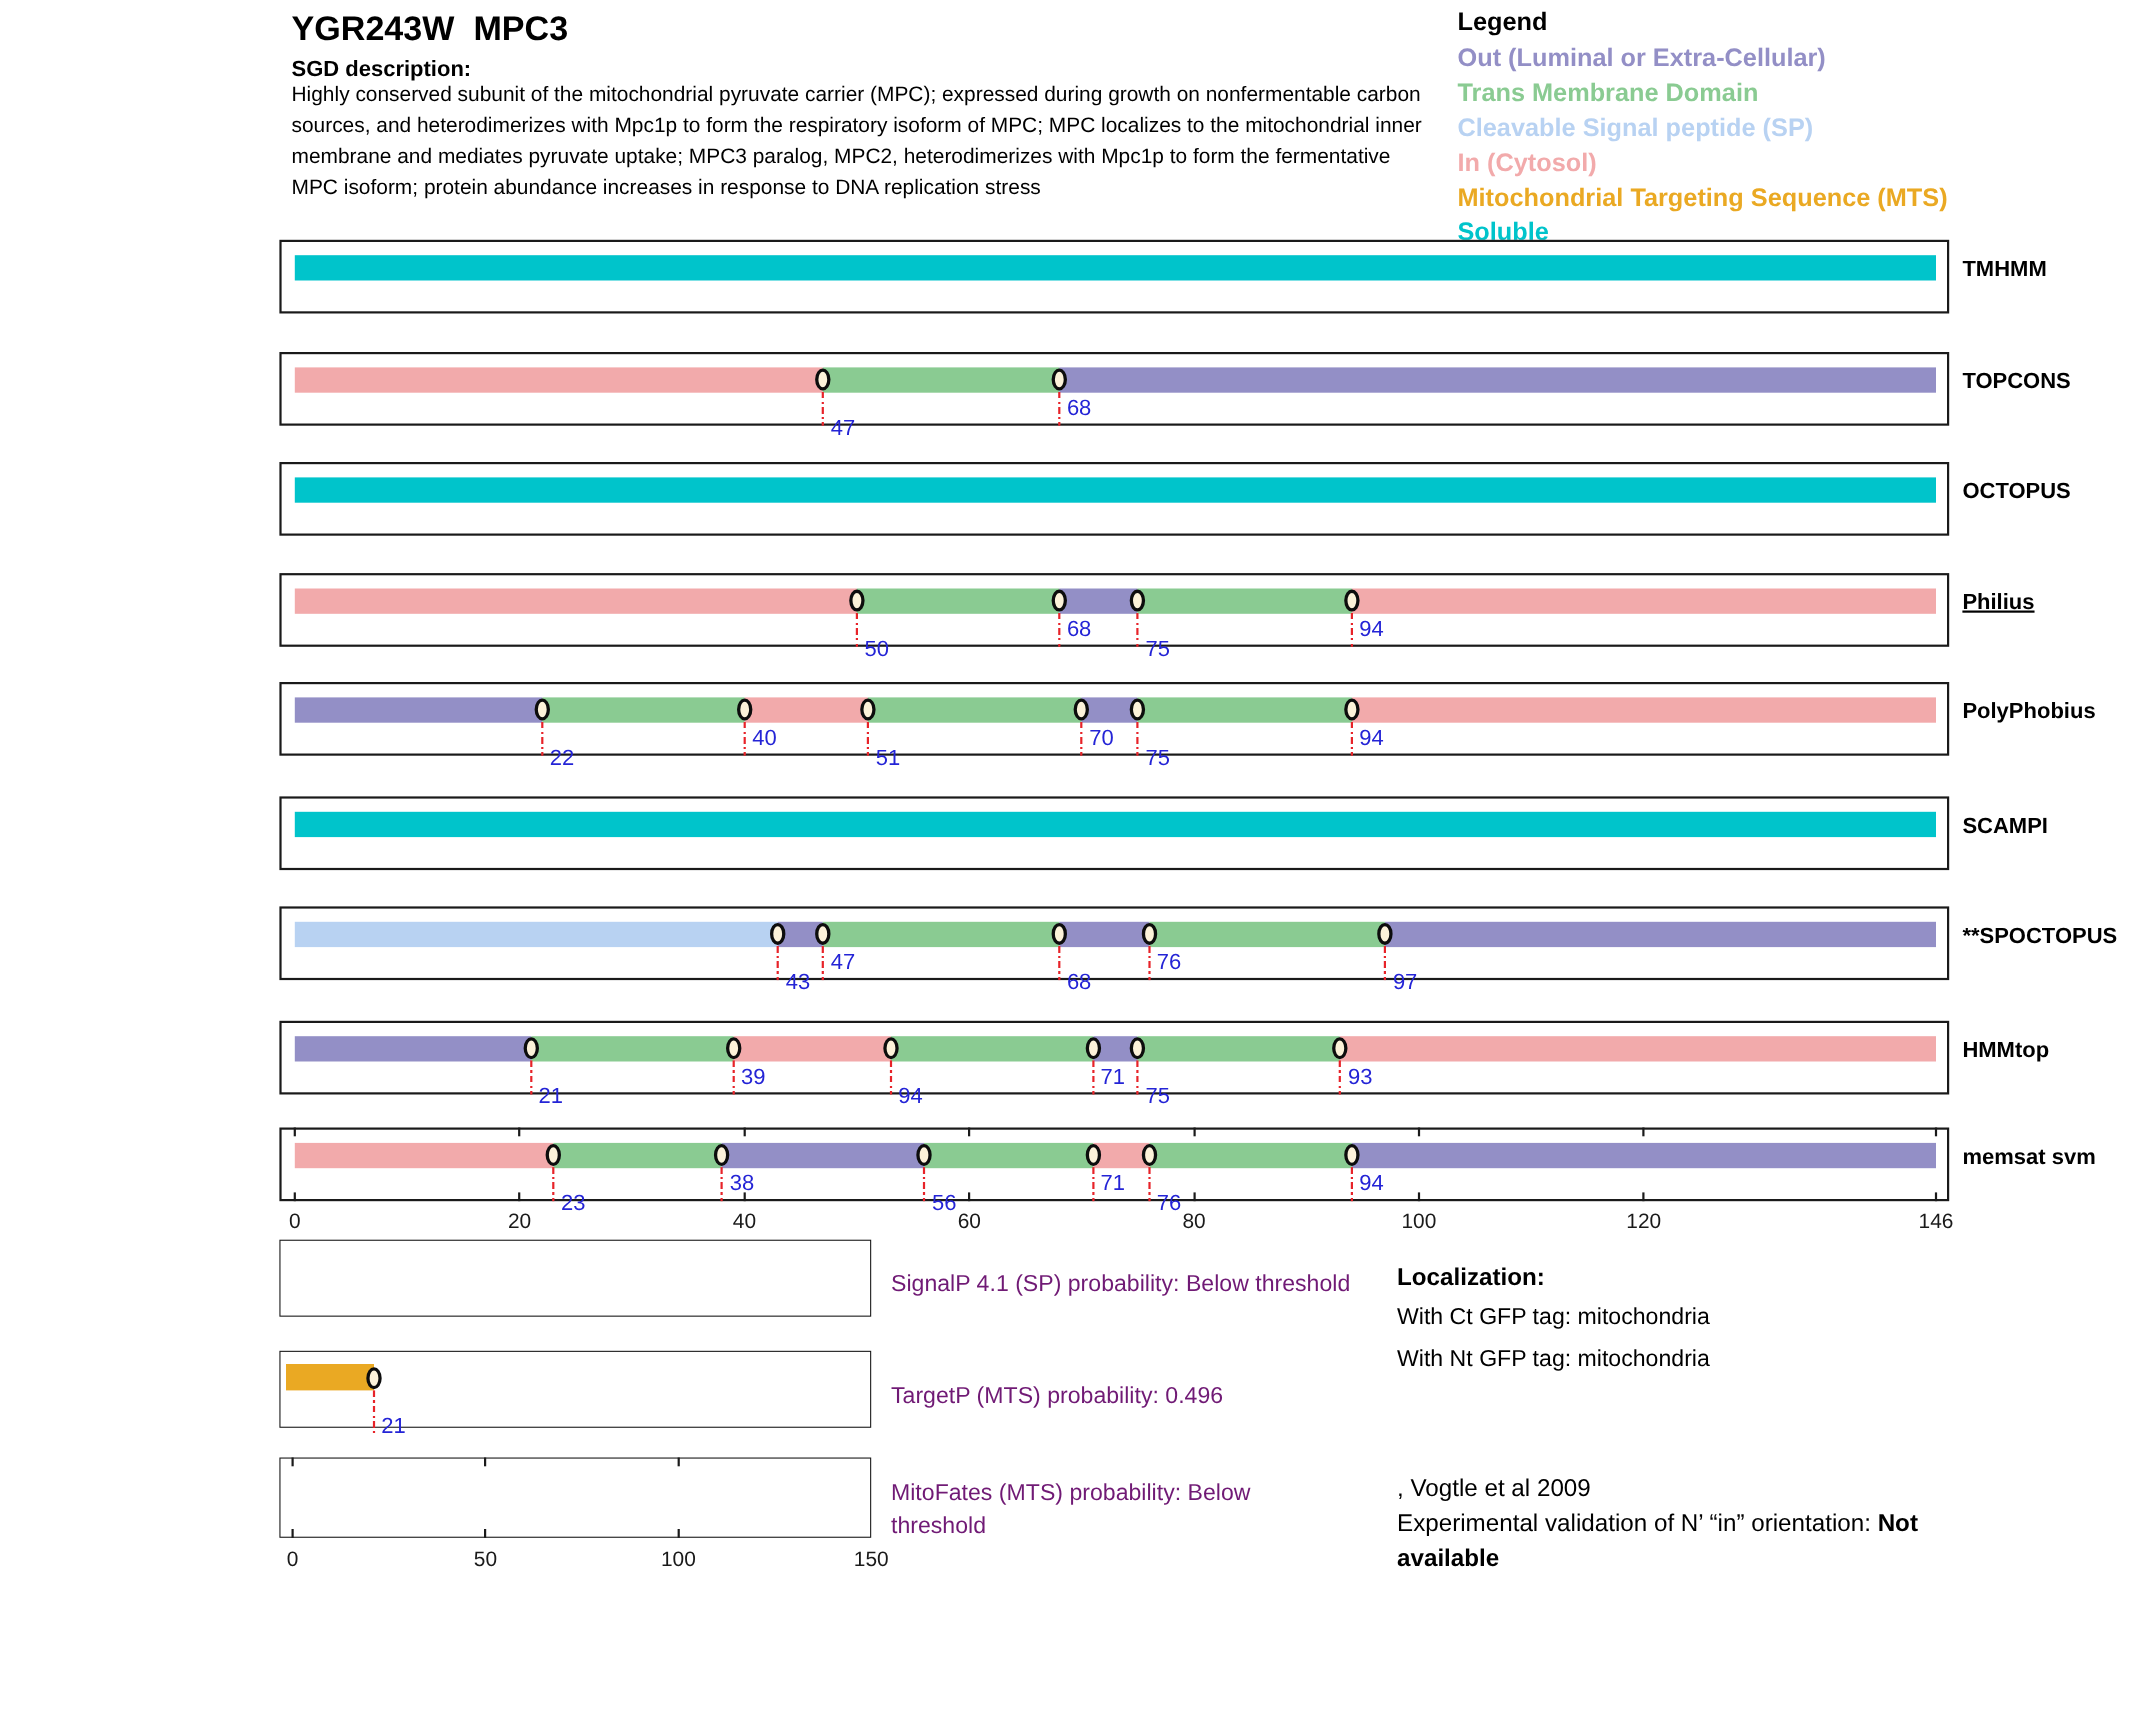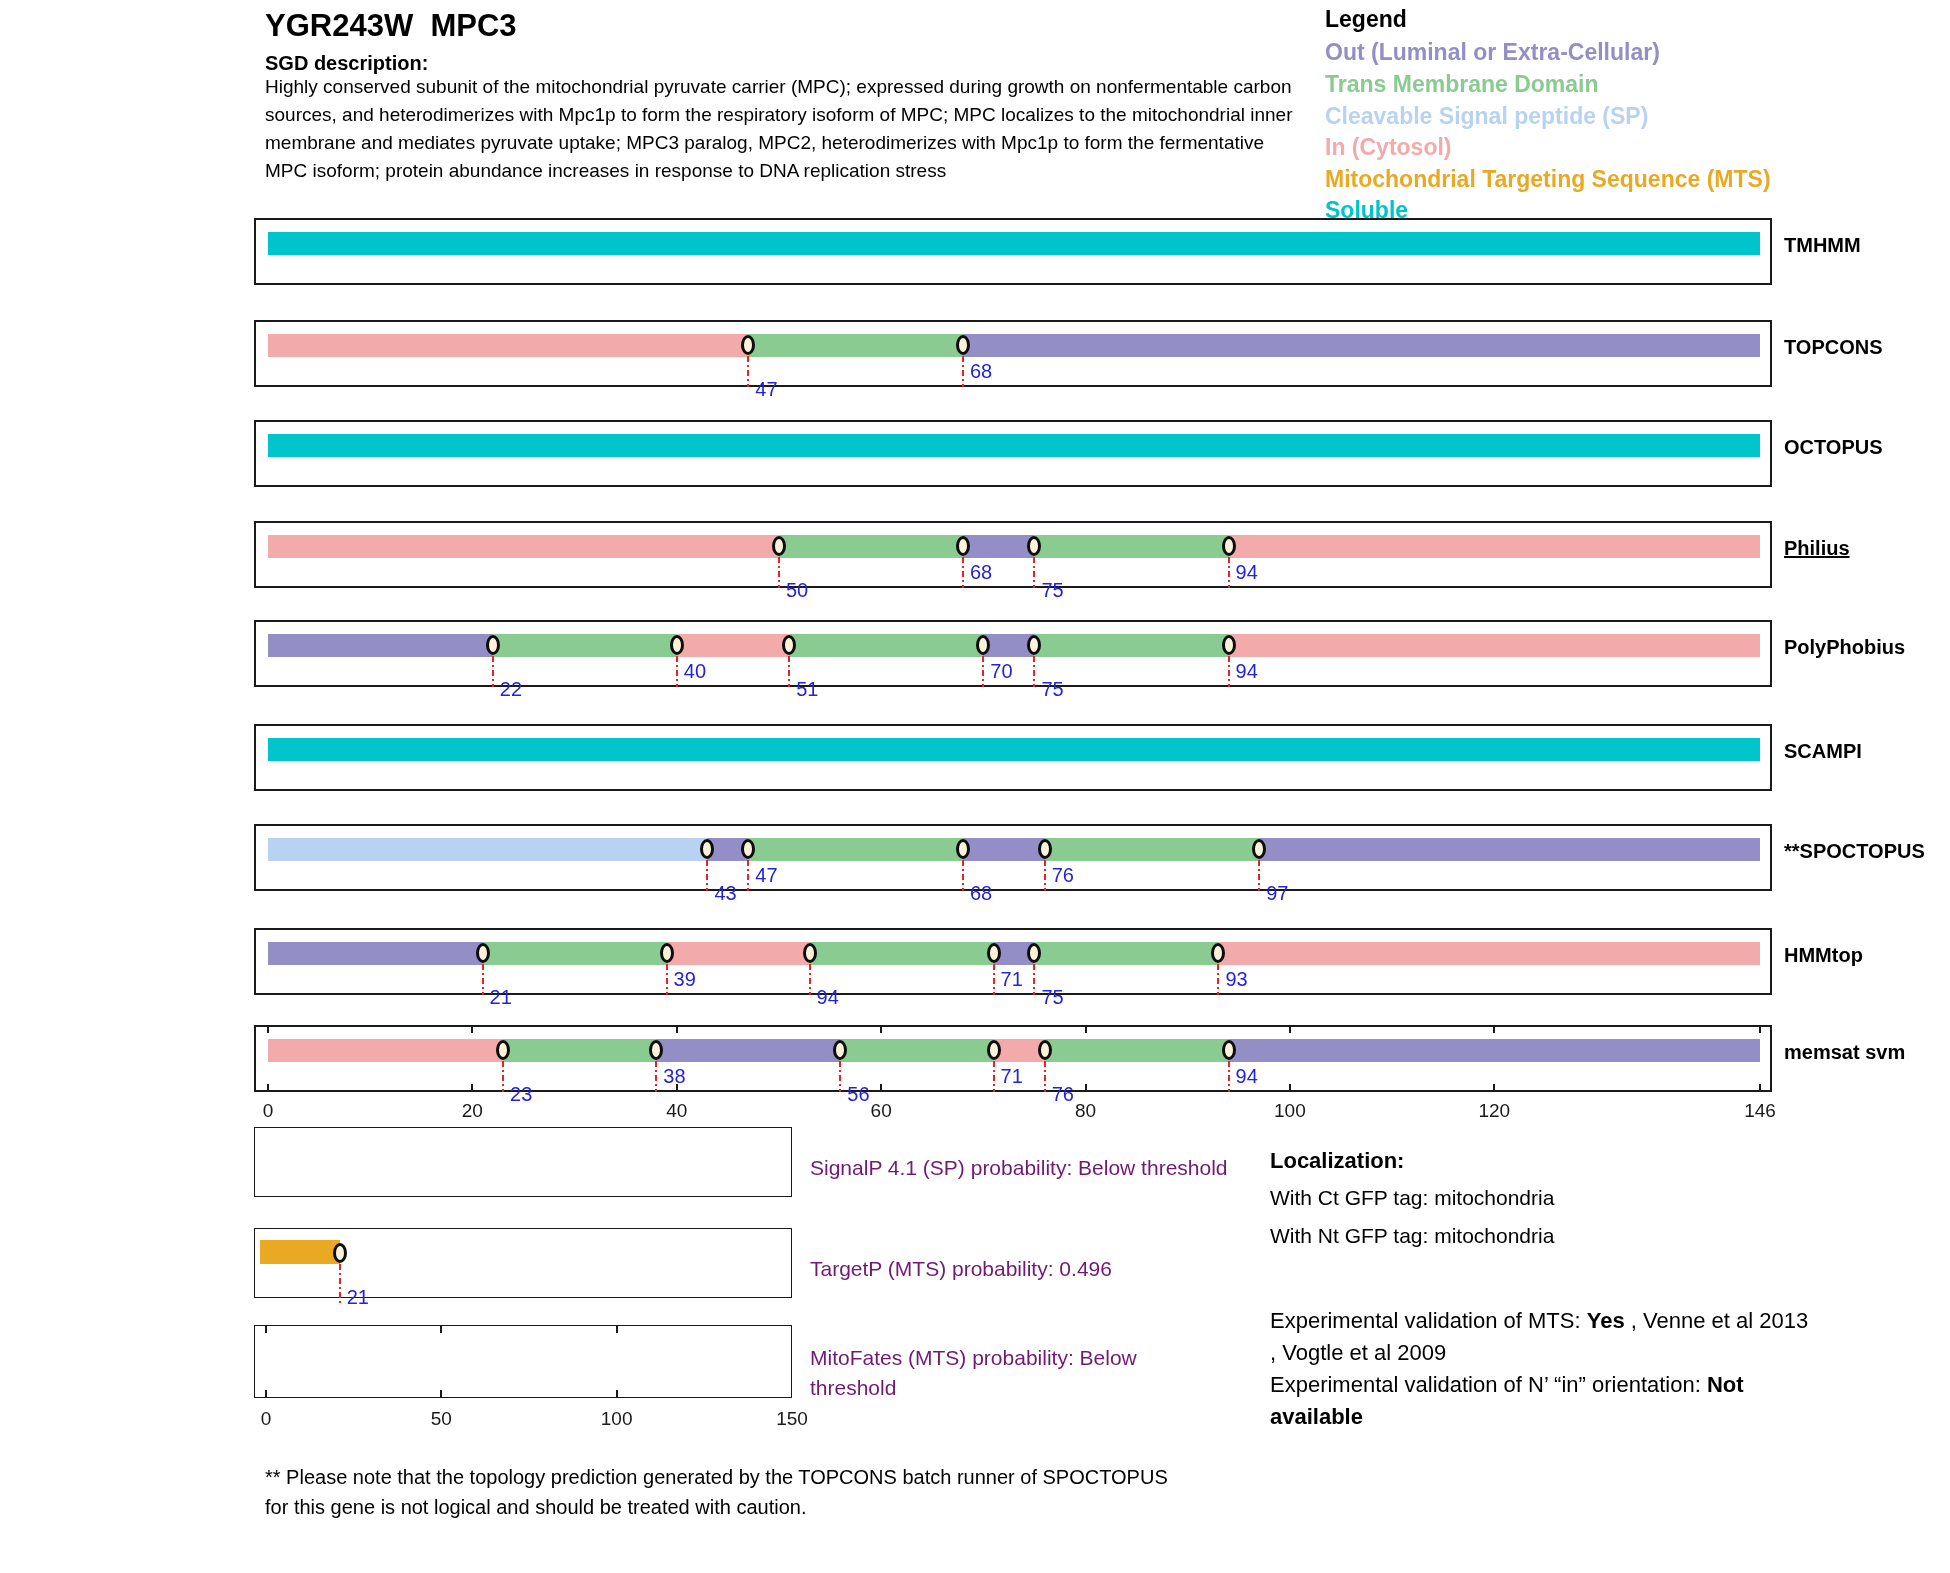--- a/index.html
+++ b/index.html
@@ -231,20 +231,18 @@
       <div class="axis-label" style="left: 266px; top: 1408px;">0</div>
       <div class="axis-label" style="left: 441.333px; top: 1408px;">50</div>
       <div class="axis-label" style="left: 616.667px; top: 1408px;">100</div>
       <div class="axis-label" style="left: 792px; top: 1408px;">150</div>
     </div>
 
   <div class="abs loc-title">Localization:</div>
   <div class="abs loc-line" style="top:1186px">With Ct GFP tag: mitochondria</div>
   <div class="abs loc-line" style="top:1224px">With Nt GFP tag: mitochondria</div>
 
-  <div class="abs exp-line" style="top:1308px"><span>Experimental validation of MTS: </span><b>Yes</b><span> , Venne et al 2013</span></div>
   <div class="abs exp-line" style="top:1340px">, Vogtle et al 2009</div>
   <div class="abs exp-line" style="top:1372px"><span>Experimental validation of N’ “in” orientation: </span><b>Not</b></div>
   <div class="abs exp-line" style="top:1404px;font-weight:bold">available</div>
 
-  <div class="abs footnote">** Please note that the topology prediction generated by the TOPCONS batch runner of SPOCTOPUS for this gene is not logical and should be treated with caution.</div>
 
 </div>
 
 </body></html>

